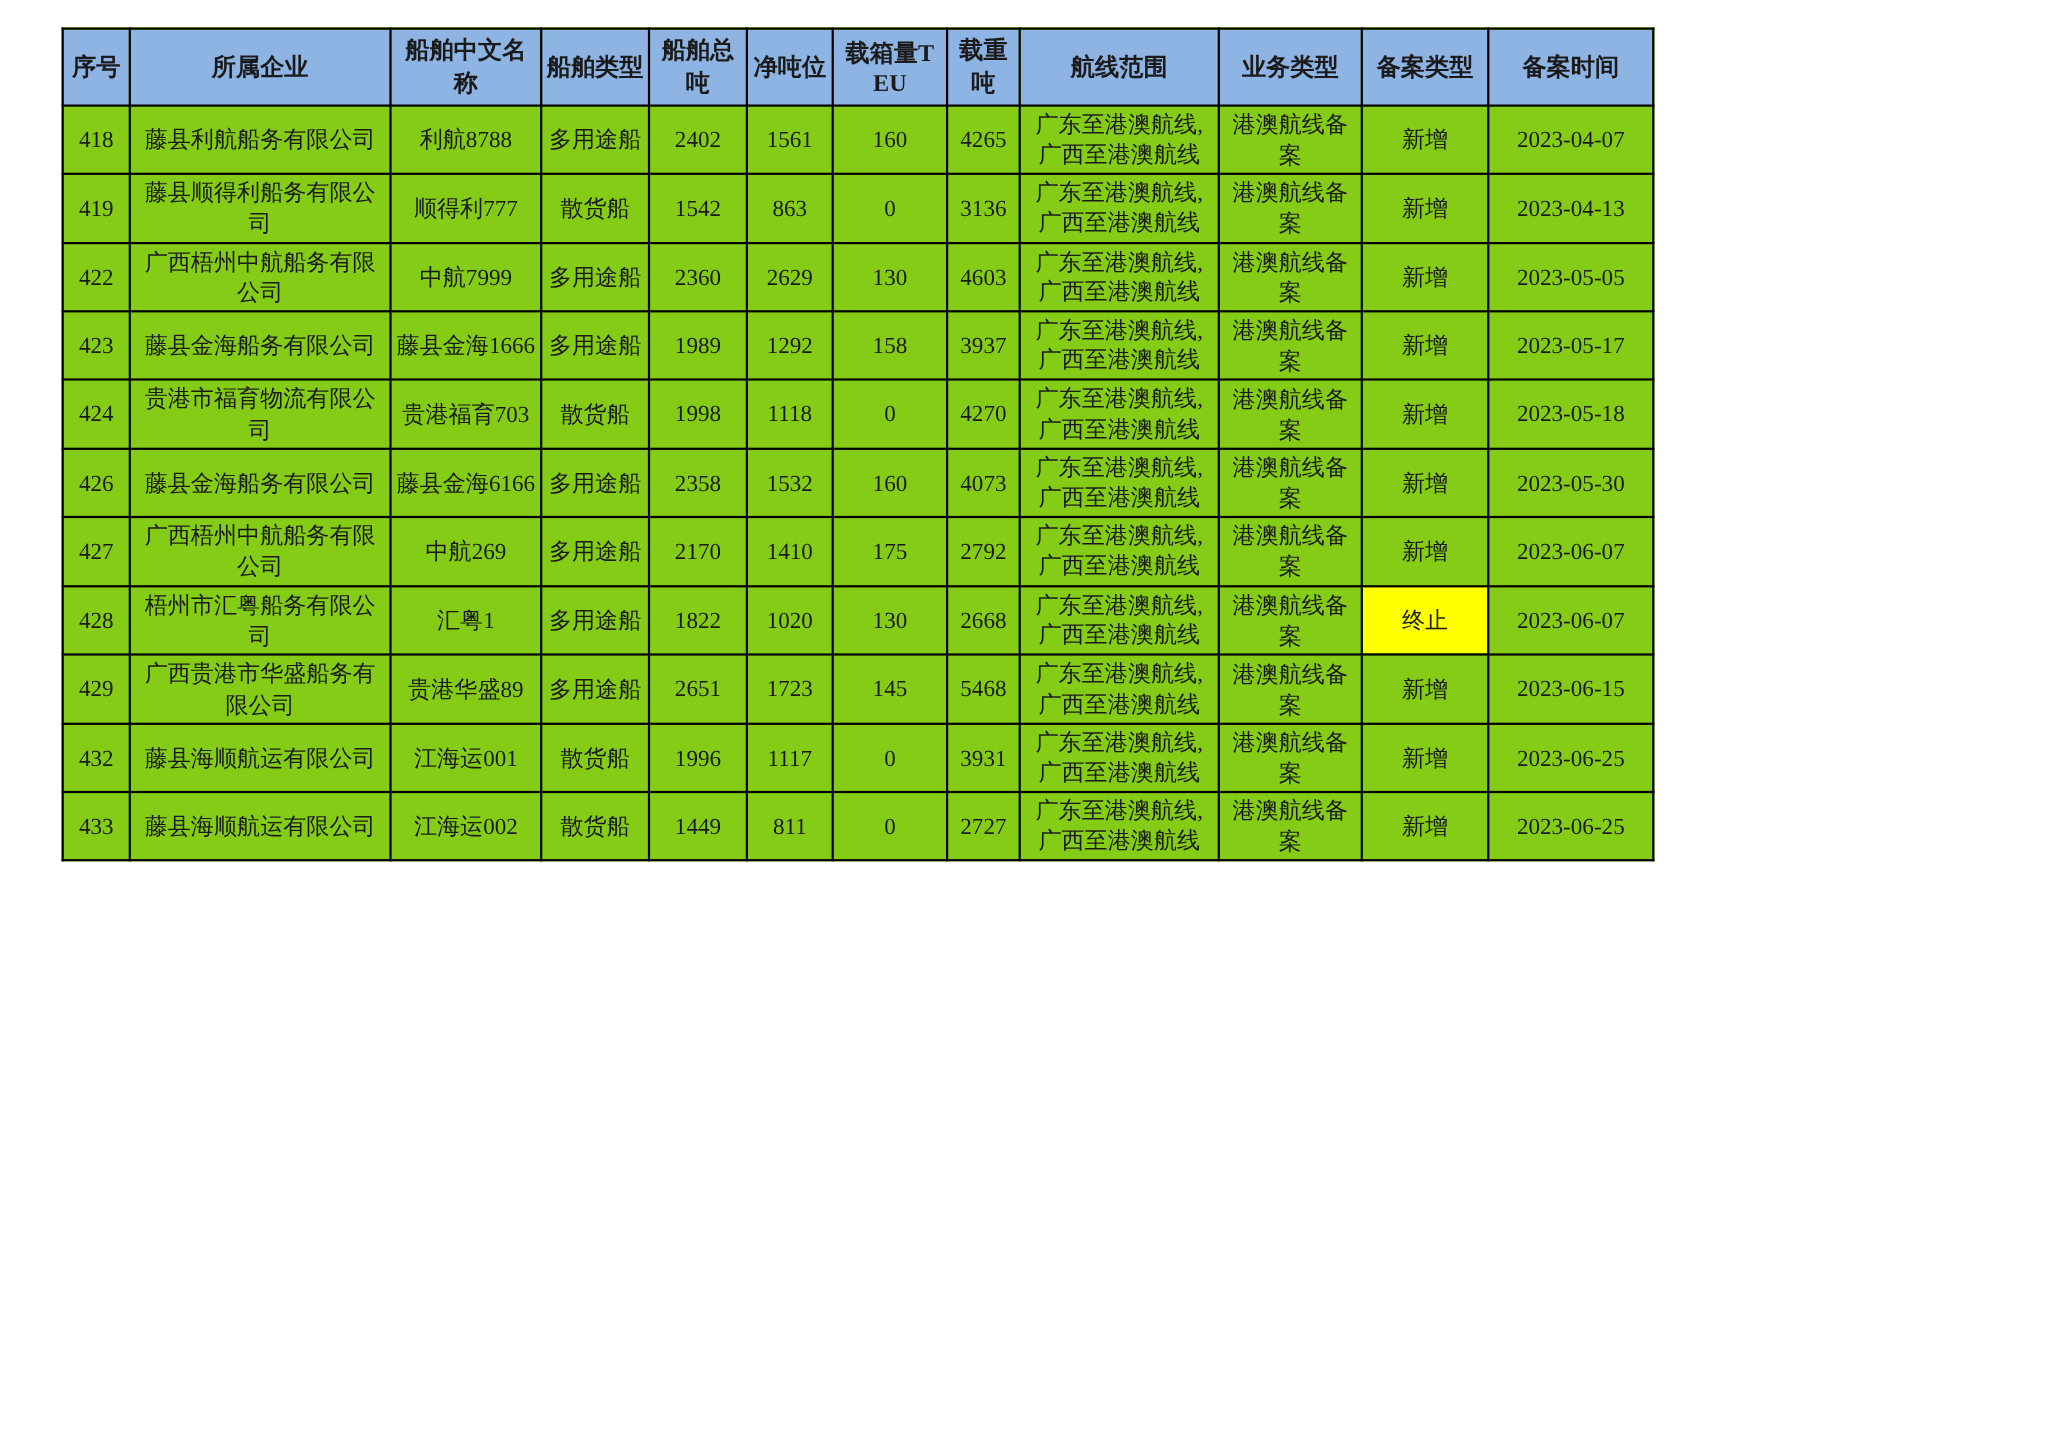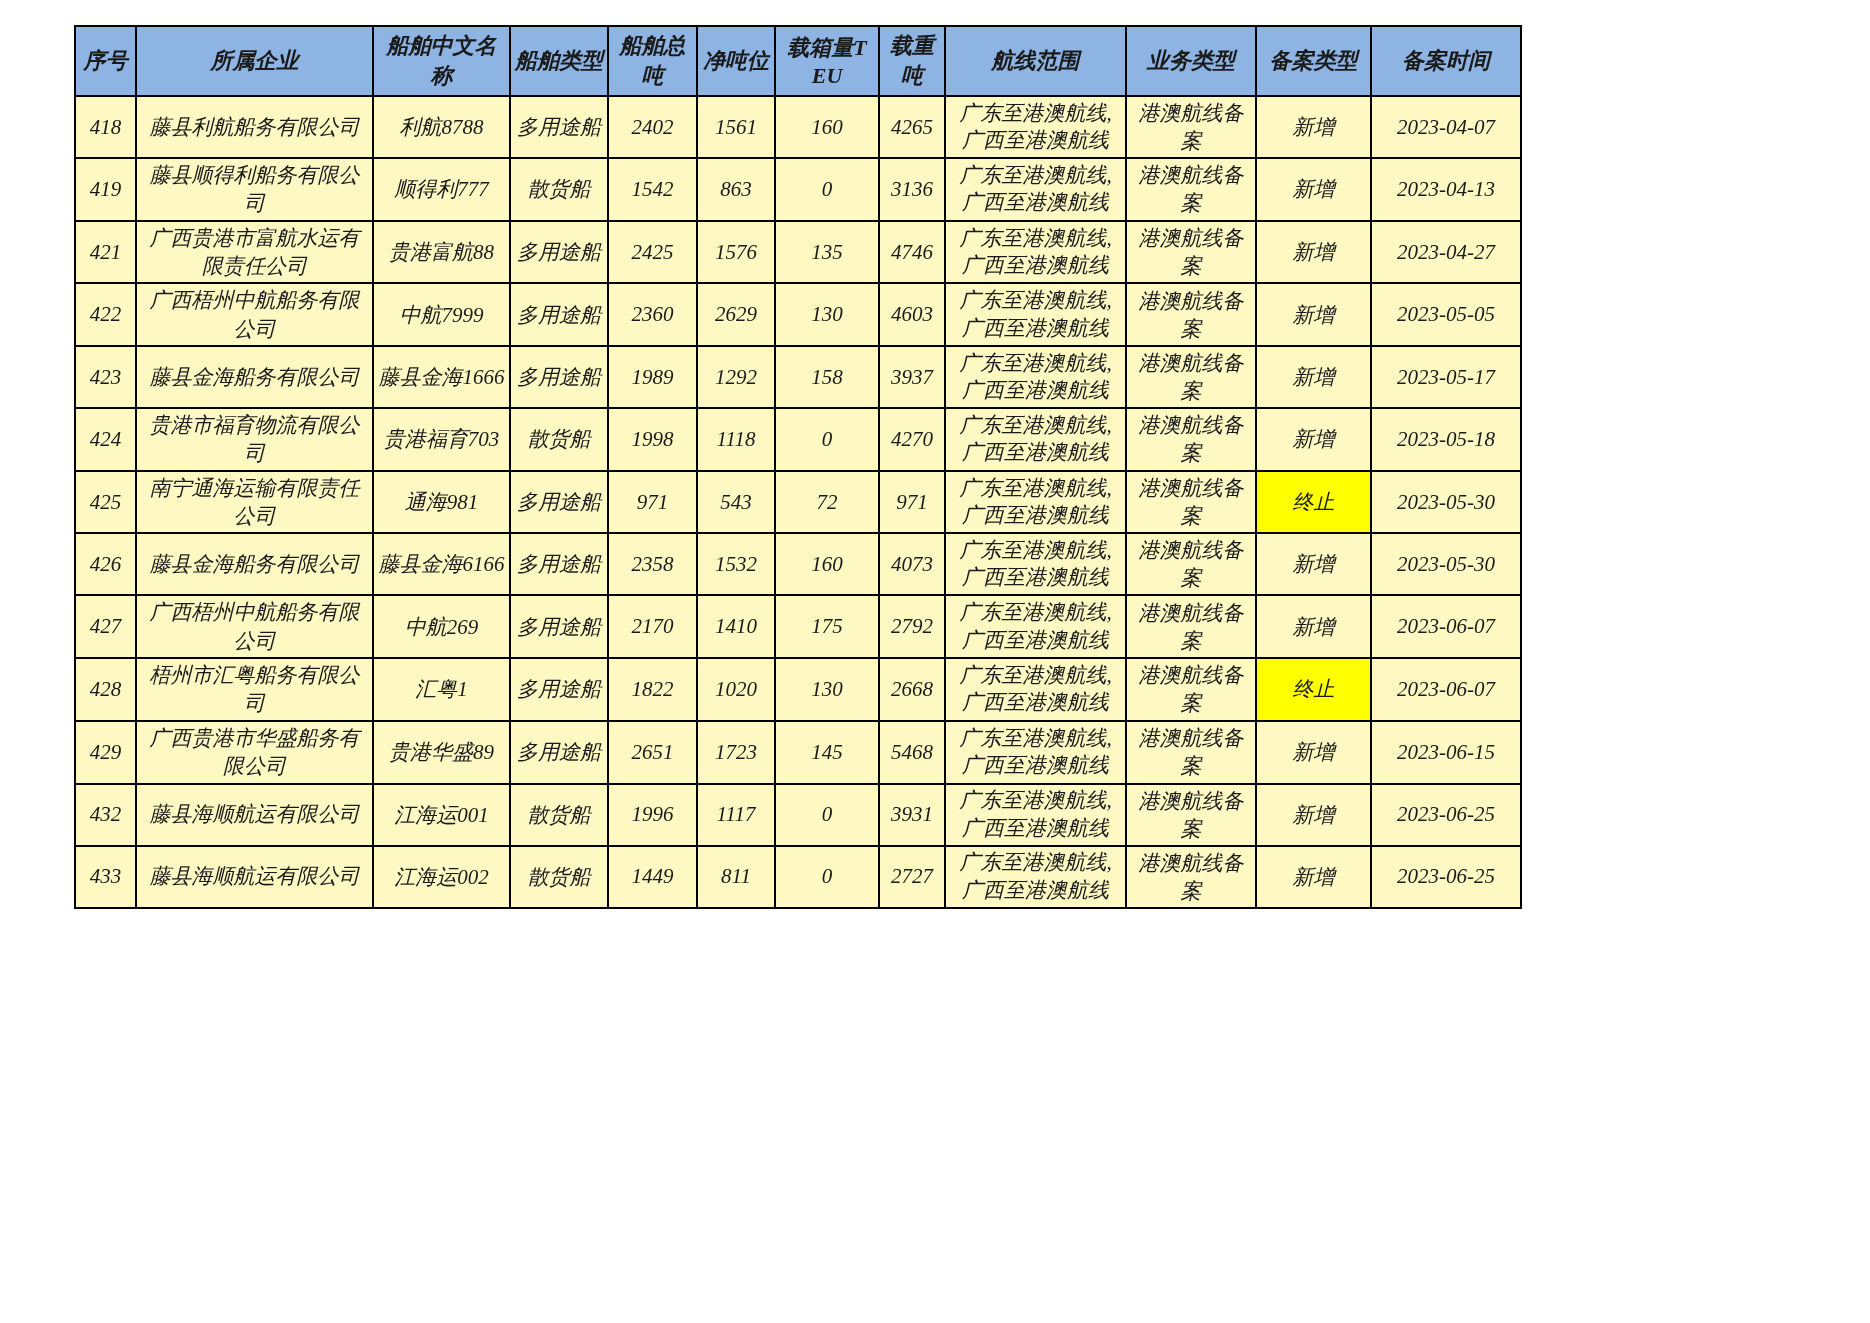--- a/index.html
+++ b/index.html
@@ -12,27 +12,26 @@
   }
   .page {
     position: relative;
     width: 1870px;
     height: 1323px;
     background: #ffffff;
     overflow: hidden;
   }
   table.ship-table {
     position: absolute;
-    left: 74px;
+    left: 56px;
     top: 25px;
     border-collapse: collapse;
     table-layout: fixed;
     width: 1446px;
-    background: #fef9c3;
-    font-style: italic;
+    background: #84cc16;
   }
   table.ship-table th,
   table.ship-table td {
     border: 2px solid #000000;
     text-align: center;
     vertical-align: middle;
     padding: 2px 4px;
     color: #1a1a1a;
     overflow: hidden;
     word-break: break-all;
@@ -121,35 +120,20 @@
           <td class="cell-net">863</td>
           <td class="cell-teu">0</td>
           <td class="cell-dwt">3136</td>
           <td class="cell-route">广东至港澳航线,
 广西至港澳航线</td>
           <td class="cell-business">港澳航线备案</td>
           <td class="cell-filing">新增</td>
           <td class="cell-date">2023-04-13</td>
         </tr>
         <tr>
-          <td class="cell-no">421</td>
-          <td class="cell-company">广西贵港市富航水运有限责任公司</td>
-          <td class="cell-ship">贵港富航88</td>
-          <td class="cell-type">多用途船</td>
-          <td class="cell-gross">2425</td>
-          <td class="cell-net">1576</td>
-          <td class="cell-teu">135</td>
-          <td class="cell-dwt">4746</td>
-          <td class="cell-route">广东至港澳航线,
-广西至港澳航线</td>
-          <td class="cell-business">港澳航线备案</td>
-          <td class="cell-filing">新增</td>
-          <td class="cell-date">2023-04-27</td>
-        </tr>
-        <tr>
           <td class="cell-no">422</td>
           <td class="cell-company">广西梧州中航船务有限公司</td>
           <td class="cell-ship">中航7999</td>
           <td class="cell-type">多用途船</td>
           <td class="cell-gross">2360</td>
           <td class="cell-net">2629</td>
           <td class="cell-teu">130</td>
           <td class="cell-dwt">4603</td>
           <td class="cell-route">广东至港澳航线,
 广西至港澳航线</td>
@@ -179,35 +163,20 @@
           <td class="cell-type">散货船</td>
           <td class="cell-gross">1998</td>
           <td class="cell-net">1118</td>
           <td class="cell-teu">0</td>
           <td class="cell-dwt">4270</td>
           <td class="cell-route">广东至港澳航线,
 广西至港澳航线</td>
           <td class="cell-business">港澳航线备案</td>
           <td class="cell-filing">新增</td>
           <td class="cell-date">2023-05-18</td>
-        </tr>
-        <tr>
-          <td class="cell-no">425</td>
-          <td class="cell-company">南宁通海运输有限责任公司</td>
-          <td class="cell-ship">通海981</td>
-          <td class="cell-type">多用途船</td>
-          <td class="cell-gross">971</td>
-          <td class="cell-net">543</td>
-          <td class="cell-teu">72</td>
-          <td class="cell-dwt">971</td>
-          <td class="cell-route">广东至港澳航线,
-广西至港澳航线</td>
-          <td class="cell-business">港澳航线备案</td>
-          <td class="cell-filing hl">终止</td>
-          <td class="cell-date">2023-05-30</td>
         </tr>
         <tr>
           <td class="cell-no">426</td>
           <td class="cell-company">藤县金海船务有限公司</td>
           <td class="cell-ship">藤县金海6166</td>
           <td class="cell-type">多用途船</td>
           <td class="cell-gross">2358</td>
           <td class="cell-net">1532</td>
           <td class="cell-teu">160</td>
           <td class="cell-dwt">4073</td>

